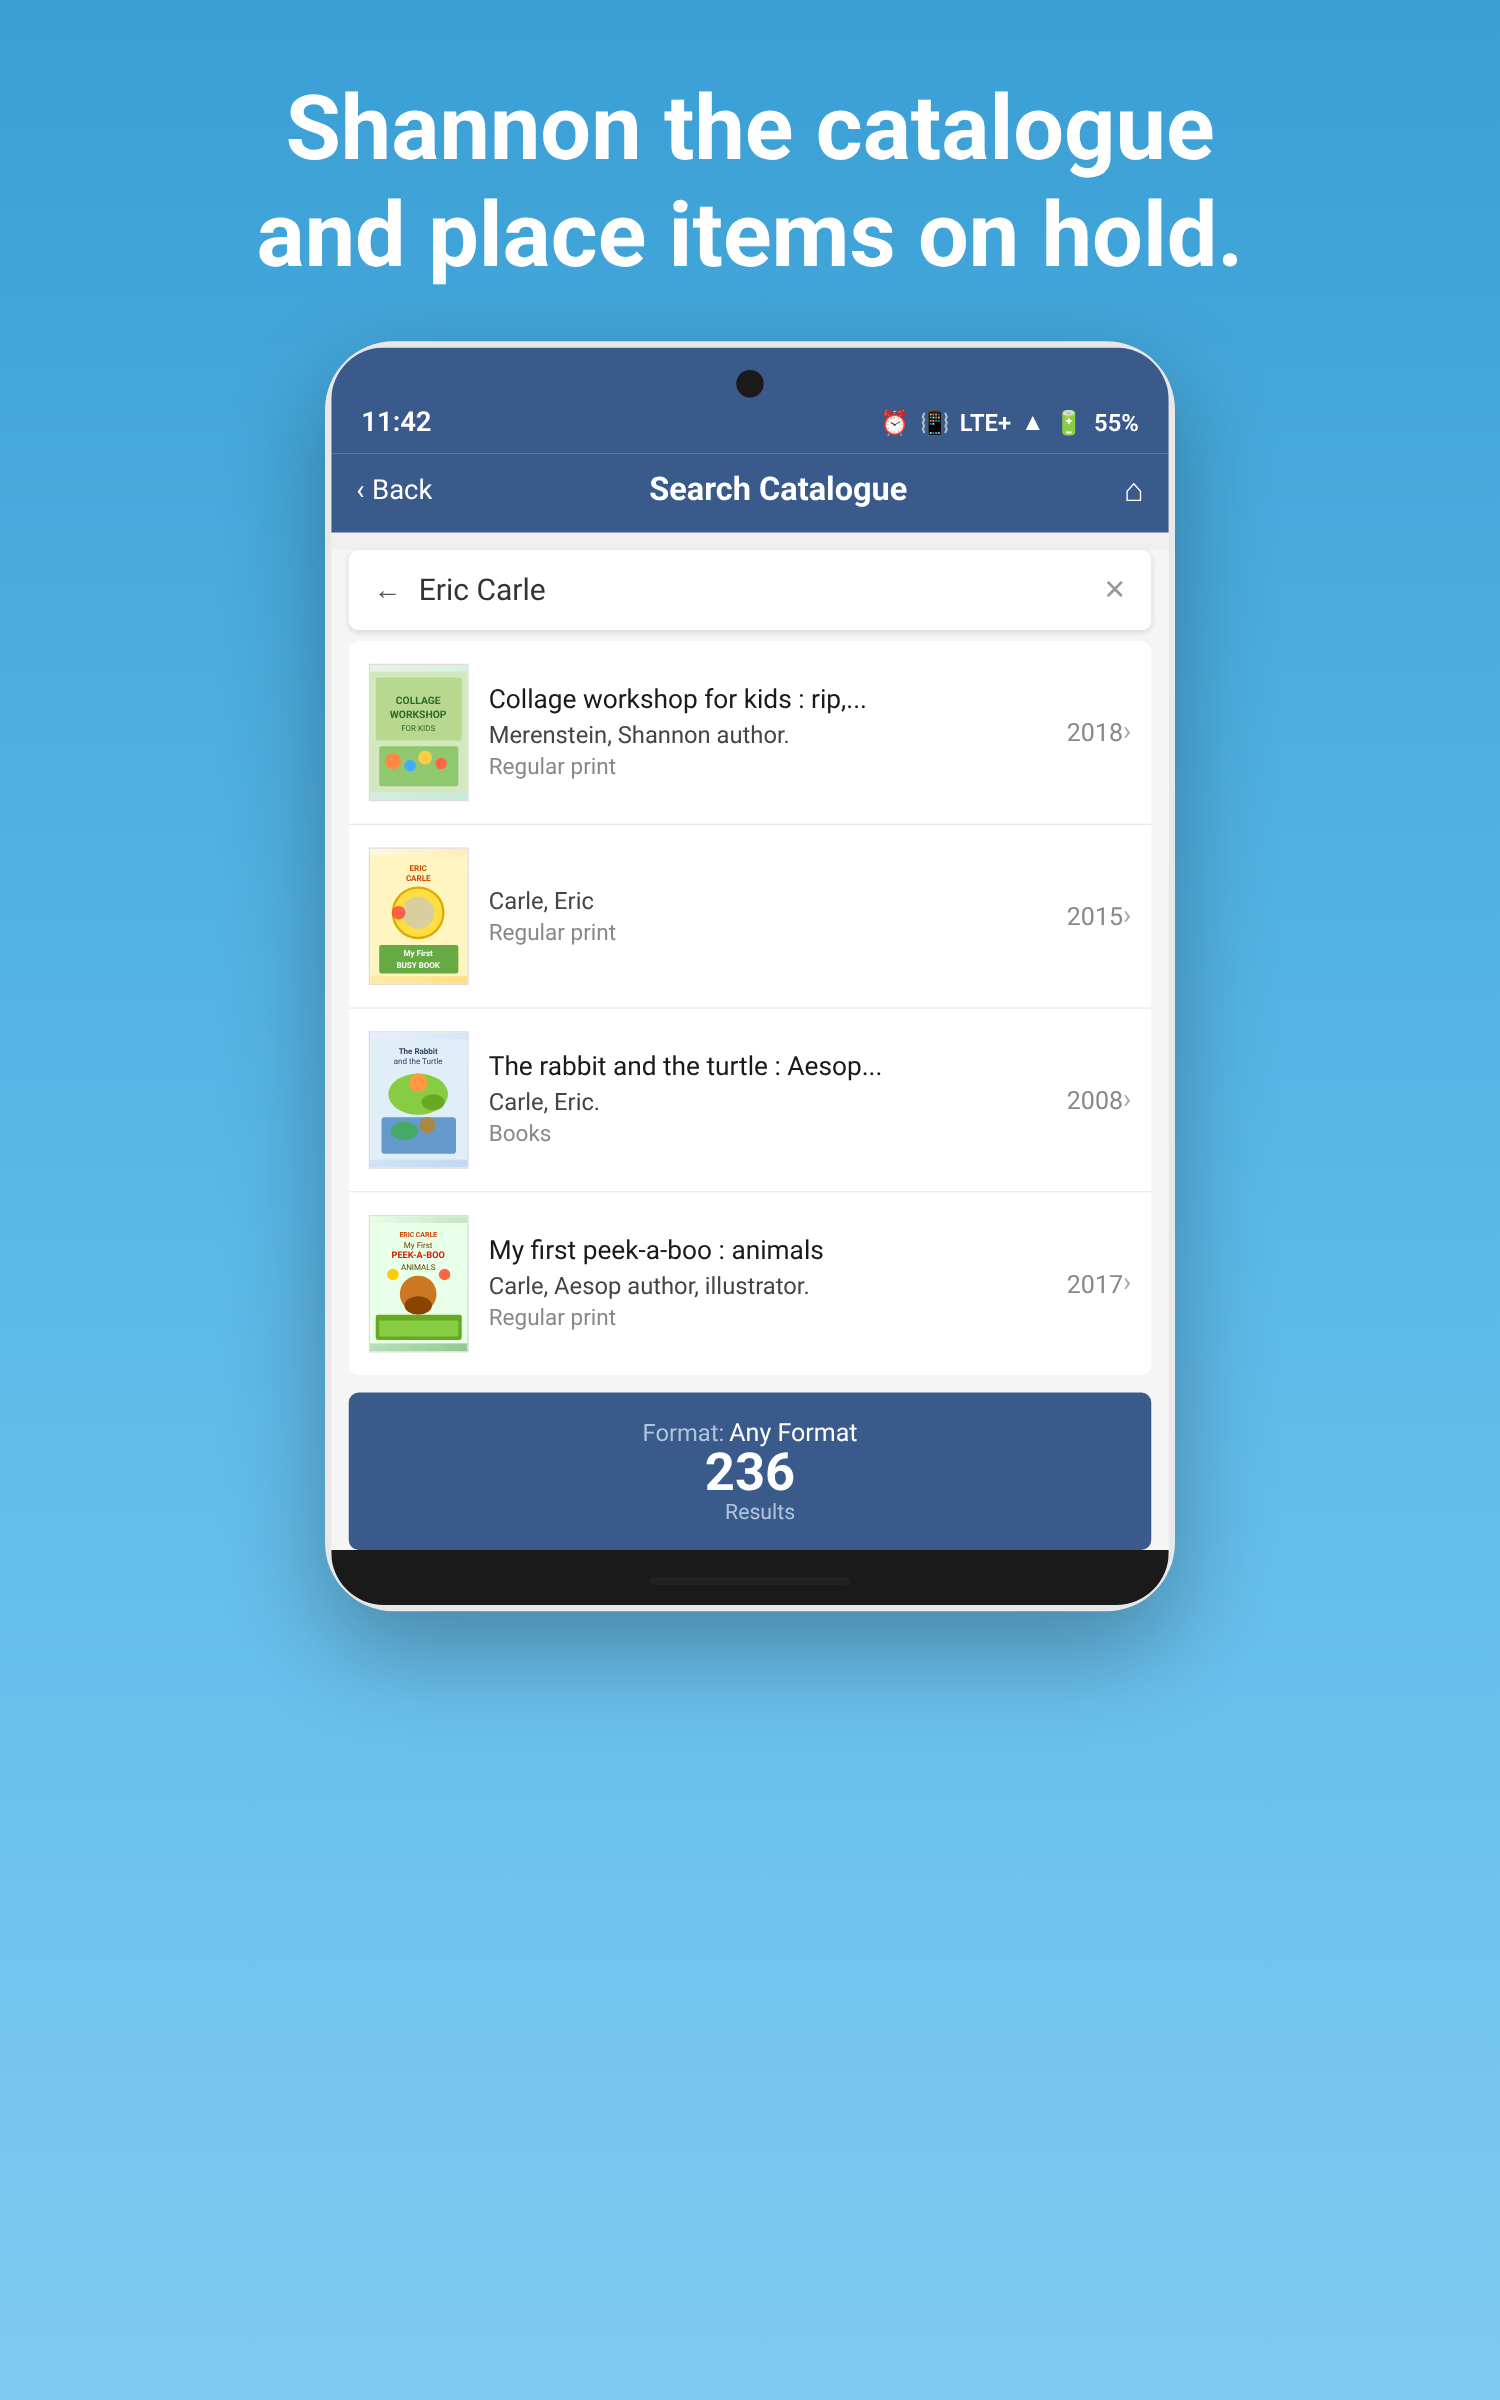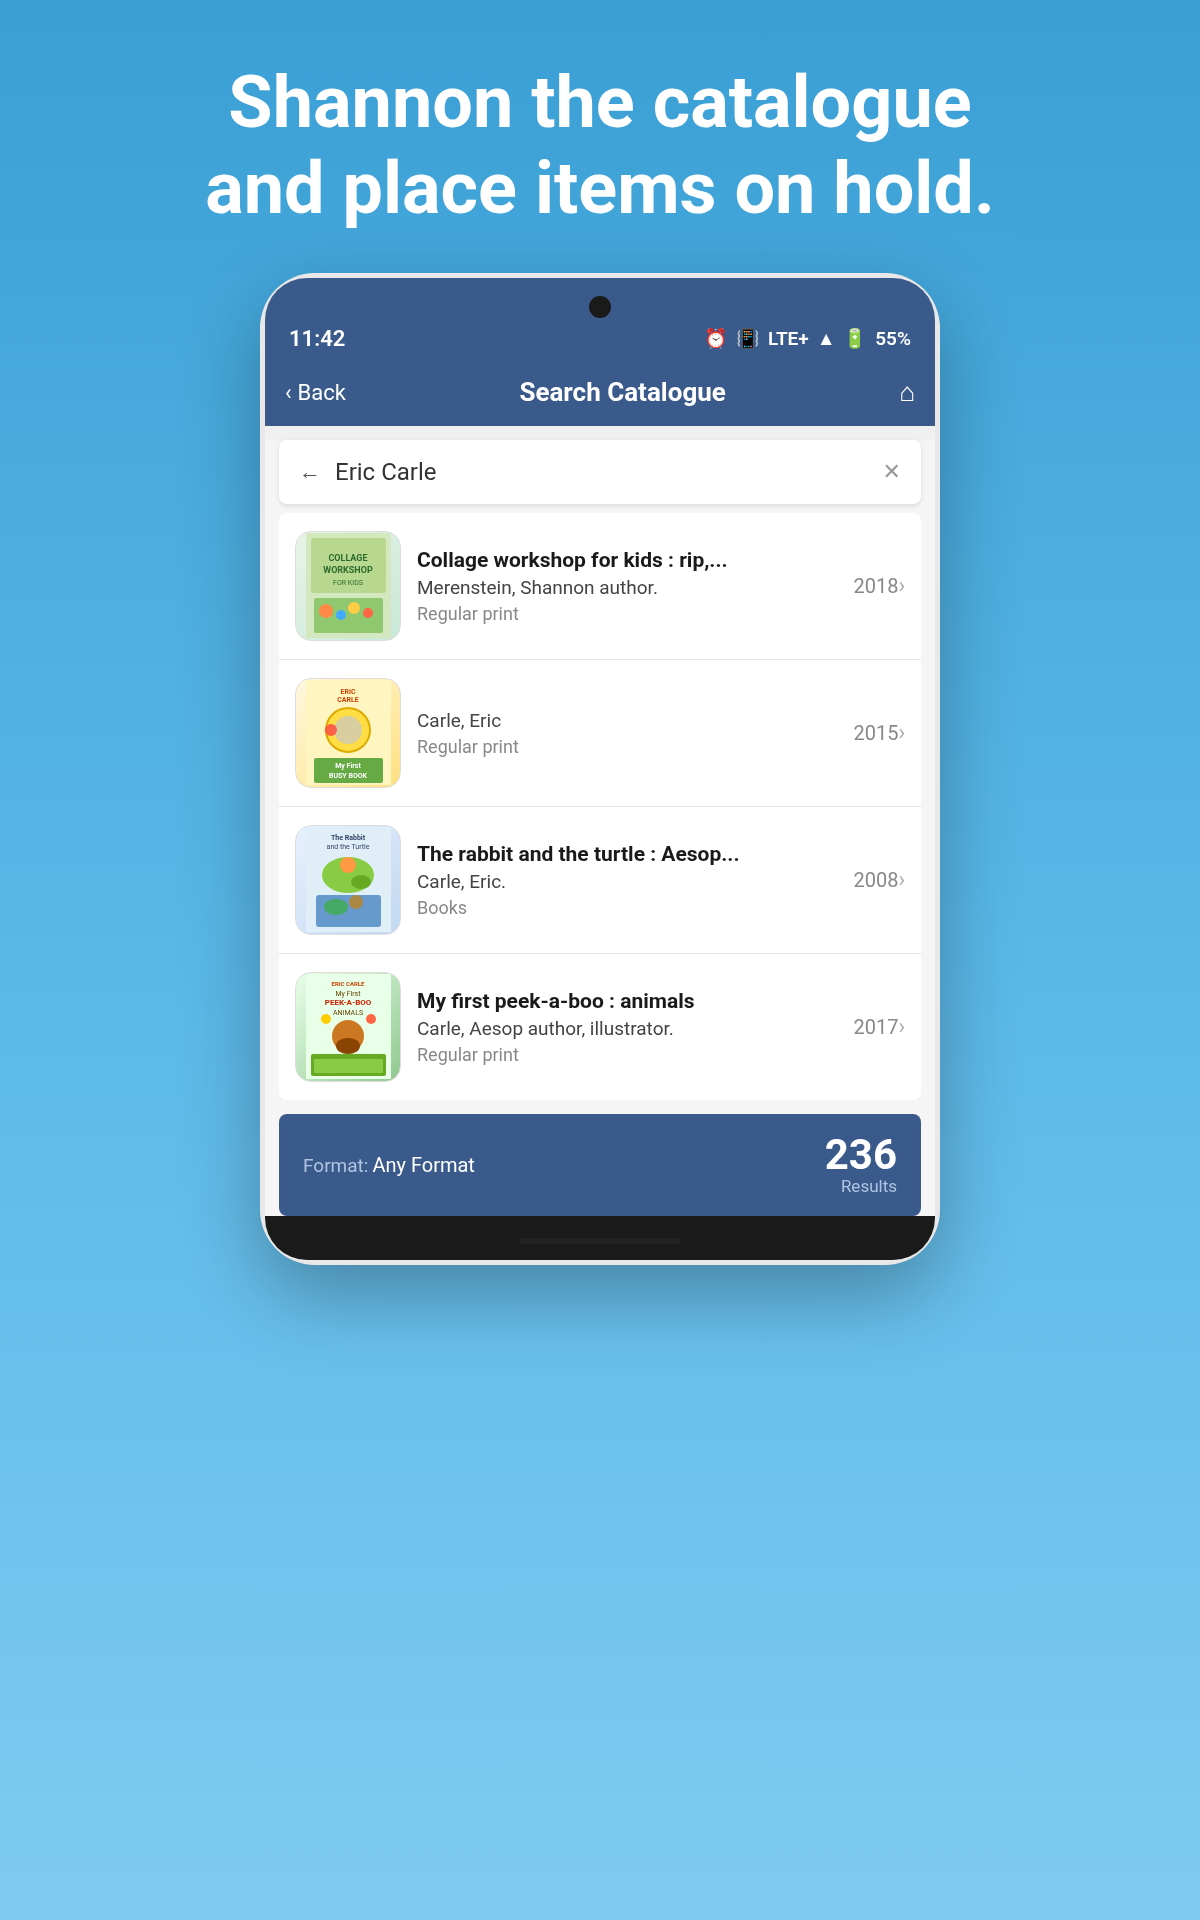--- a/index.html
+++ b/index.html
@@ -142,23 +142,23 @@
       border-bottom: 1px solid #e8e8e8;
       gap: 16px;
       background: white;
     }
 
     .result-item:last-child {
       border-bottom: none;
     }
 
     .book-cover {
-      width: 106px;
+      width: 80px;
       height: 110px;
-      border-radius: 16px;
+      border-radius: 0;
       flex-shrink: 0;
       overflow: hidden;
       display: flex;
       align-items: center;
       justify-content: center;
     }
 
     .book-cover-1 {
       background: linear-gradient(135deg, #e8f4e8 0%, #c8e8d8 100%);
       border: 1px solid #ddd;
@@ -184,21 +184,21 @@
       height: 105px;
     }
 
     .result-info {
       flex: 1;
       min-width: 0;
     }
 
     .result-title {
       font-size: 21px;
-      font-weight: 700;
+      font-weight: 400;
       color: #1a1a1a;
       margin-bottom: 4px;
     }
 
     .result-author {
       font-size: 19px;
       color: #444;
       margin-bottom: 4px;
     }
 
@@ -227,20 +227,21 @@
     }
 
     .footer-bar {
       background: #3a5a8c;
       padding: 20px 24px;
       display: flex;
       justify-content: space-between;
       align-items: center;
       margin: 0 14px;
       border-radius: 8px;
+      flex-direction: column;
     }
 
     .footer-format {
       color: white;
       font-size: 20px;
     }
 
     .footer-format-label {
       color: #b0c4e0;
       font-size: 19px;

